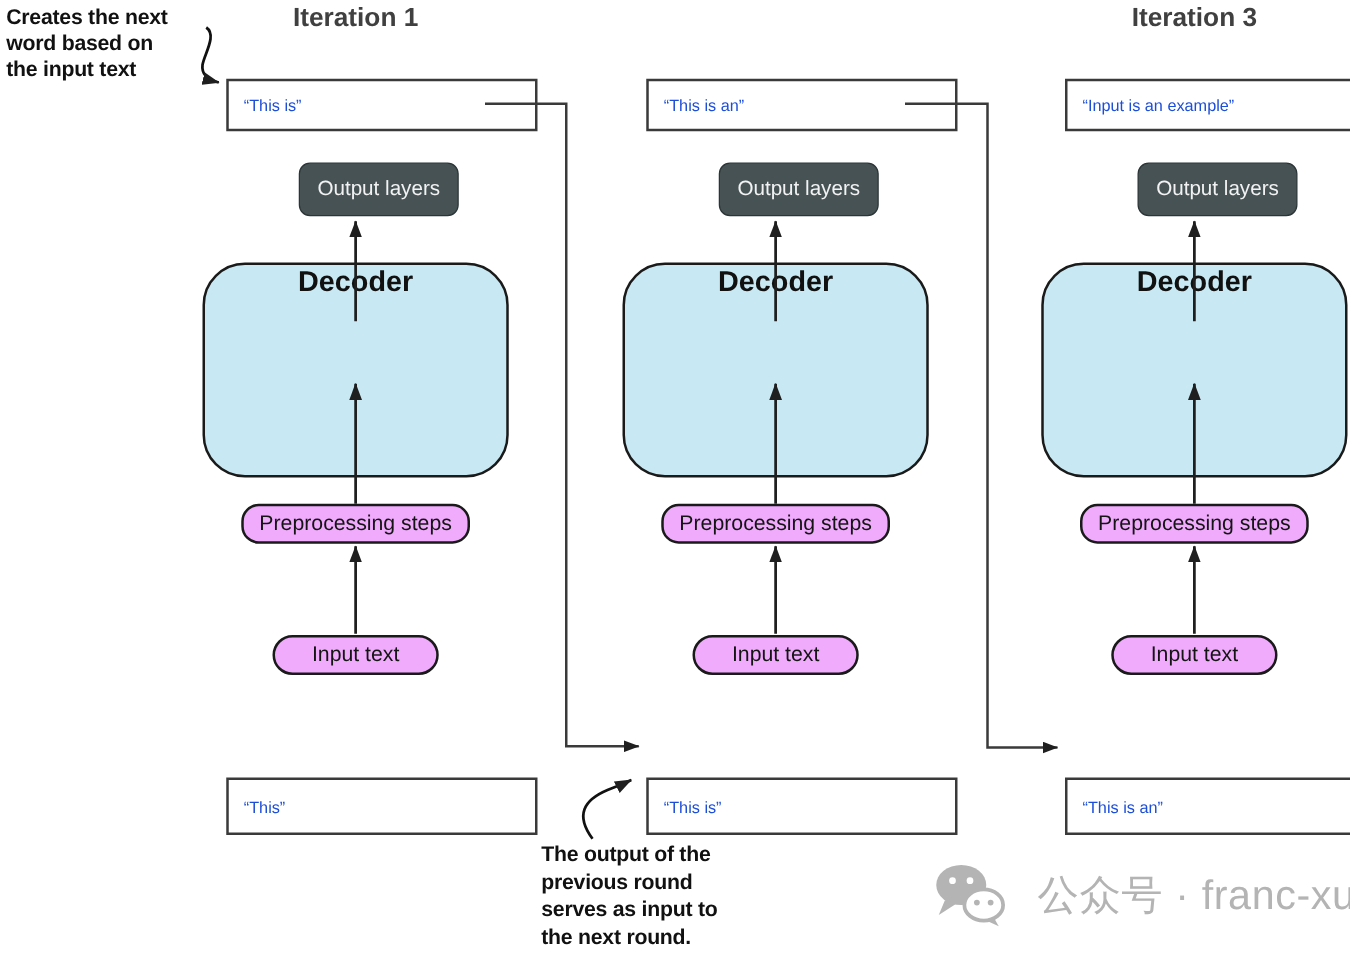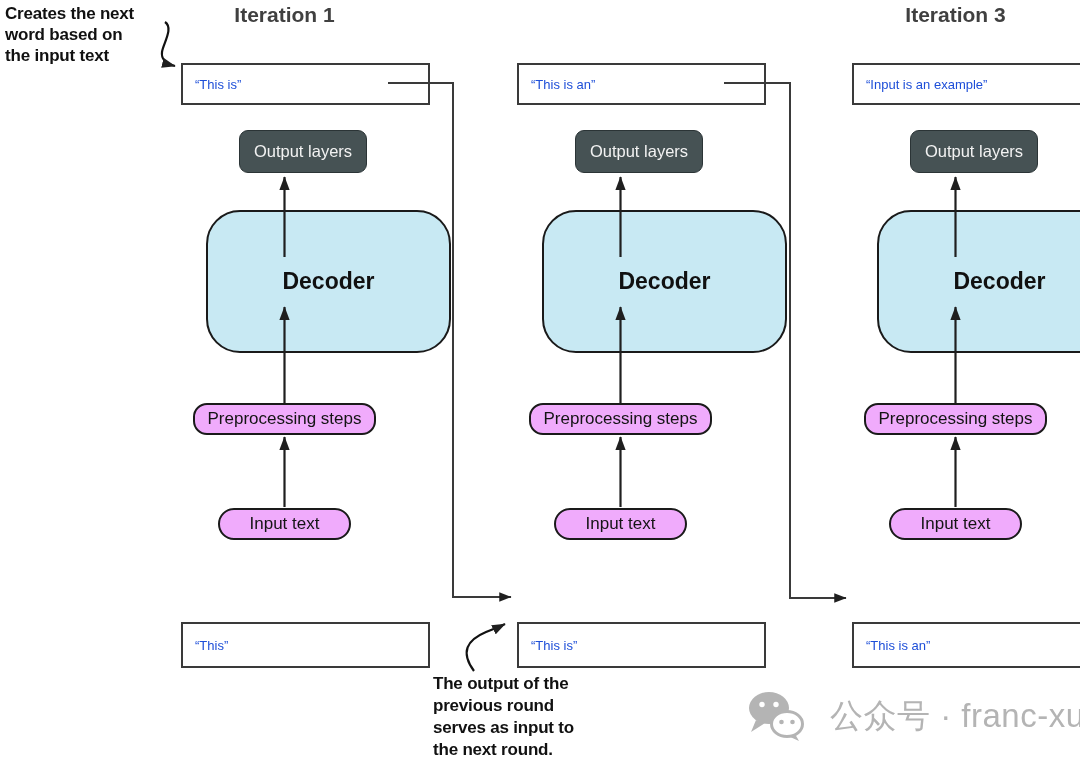--- a/index.html
+++ b/index.html
@@ -11,24 +11,24 @@
               font-weight:bold;font-size:21px;color:#404040;}
   .textbox{position:absolute;left:19px;width:249px;height:42px;border:2px solid #3a3a3a;
            background:#fff;font-size:13px;color:#1d4ed8;display:flex;align-items:center;
            padding-left:12px;box-sizing:border-box;}
   .outbox{top:63px;}
   .inbox{top:574px;height:46px;margin-top:48px;}
   .outputlayers{position:absolute;top:130px;left:58px;width:128px;height:43px;
                 background:#465254;border:1px solid #2b3436;border-radius:9px;color:#f2f2f2;
                 font-size:16.5px;display:flex;align-items:center;justify-content:center;
                 box-sizing:border-box;margin-left:19px;}
-  .decoder{position:absolute;top:210px;left:0;width:245px;height:143px;background:#c8e9f3;
-           border:2px solid #1a1a1a;border-radius:34px;display:flex;align-items:center;
+  .decoder{position:absolute;top:210px;left:0;width:245px;height:172px;background:#c8e9f3;
+           border:2px solid #1a1a1a;border-radius:34px;display:flex;align-items:flex-start;
            justify-content:center;font-size:23px;font-weight:bold;color:#111;
-           box-sizing:border-box;margin-left:44px;}
+           box-sizing:border-box;}
   .pill{position:absolute;background:#f0abfc;border:2px solid #1a1a1a;display:flex;
         align-items:center;justify-content:center;font-size:17px;color:#141414;
         box-sizing:border-box;}
   .preprocessing{top:403px;left:31px;width:183px;height:32px;border-radius:14px;}
   .inputtext{top:508px;left:56px;width:133px;height:32px;border-radius:16px;}
   .overlay{position:absolute;left:0;top:0;width:1080px;height:768px;
            pointer-events:none;z-index:5;}
   .annotation{position:absolute;font-weight:bold;font-size:17px;line-height:21px;
               color:#111;letter-spacing:-0.2px;z-index:4;}
   .ann-top{left:5px;top:3px;}

